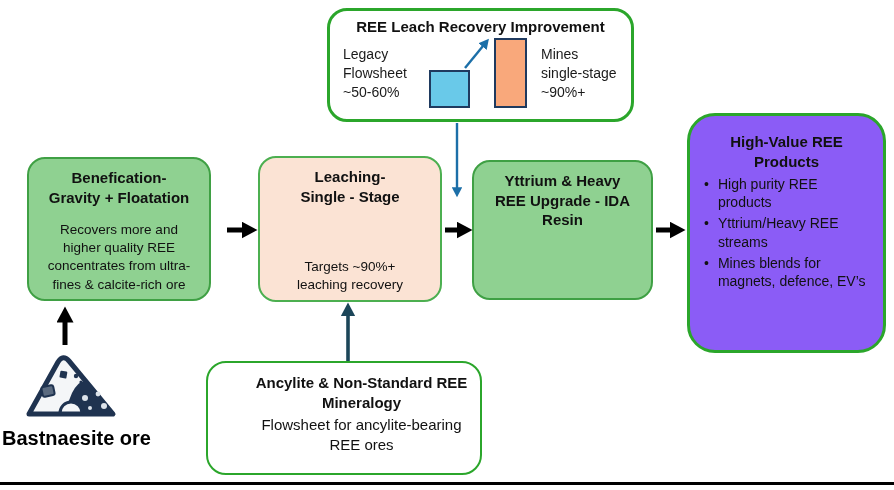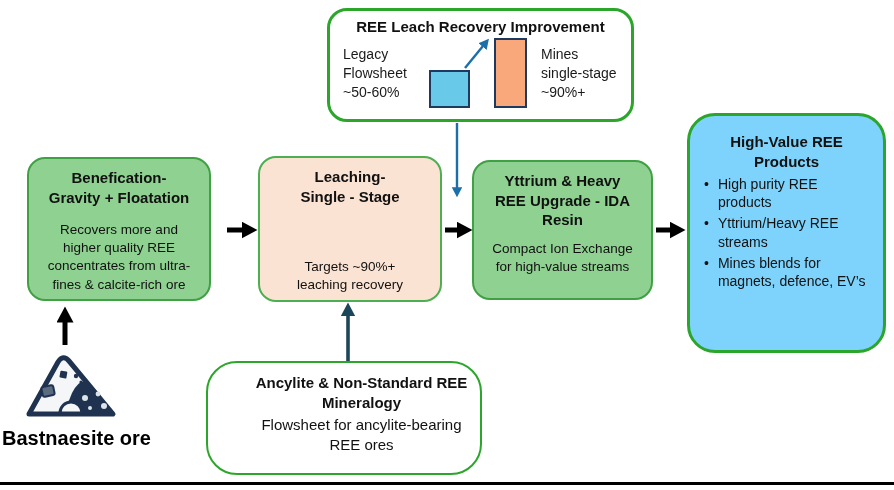--- a/index.html
+++ b/index.html
@@ -23,29 +23,29 @@
   .pbox .title { font-weight:bold; font-size:15px; line-height:1.3; margin-top:9px; }
   .pbox .body { font-size:13.5px; line-height:1.35; margin-top:14px; }
   .box-benefication { left:27px;  top:157px; width:184px; height:144px; background:#8FD191; border:2px solid #3FA044; }
   .box-leaching     { left:258px; top:156px; width:184px; height:146px; background:#FBE3D4; border:2px solid #4CAF50; }
   .box-leaching .body { margin-top:52px; }
   .box-yttrium      { left:472px; top:160px; width:181px; height:140px; background:#8FD191; border:2px solid #3FA044; }
   .box-yttrium .body { margin-top:10px; }
 
   
   .products-box { position:absolute; left:687px; top:113px; width:199px; height:240px;
-    background:#7dd3fc; border:3px solid #2BA62B; border-radius:28px; color:#111; }
+    background:#8b5cf6; border:3px solid #2BA62B; border-radius:28px; color:#111; }
   .products-box .title { font-weight:bold; font-size:15px; line-height:1.3; text-align:center; margin-top:16px; }
   .products-box ul { list-style:none; margin-top:4px; padding:0 10px 0 14px; }
   .products-box li { font-size:14px; line-height:1.3; display:flex; gap:9px; margin-top:3px; }
   .products-box li .dot { flex:0 0 auto; }
 
   
   .ancylite-box { position:absolute; left:206px; top:361px; width:276px; height:114px;
-    background:#ffffff; border:2.5px solid #2BA62B; border-radius:31px; text-align:center; color:#111;padding-left:35px; }
+    background:#ffffff; border:2.5px solid #2BA62B; border-radius:20px; text-align:center; color:#111;padding-left:35px; }
   .ancylite-box .title { font-weight:bold; font-size:15px; line-height:1.35; margin-top:10px; }
   .ancylite-box .body { font-size:15px; line-height:1.35; margin-top:1px; }
 
   
   .ore-icon { position:absolute; left:22px; top:346px; }
   .ore-label { position:absolute; left:2px; top:427px; font-size:20px; font-weight:bold; color:#000; }
 
   
   .connectors { position:absolute; left:0; top:0; width:894px; height:490px; pointer-events:none; }
 
@@ -81,22 +81,20 @@
     <div class="title prewrap">Leaching-
 Single - Stage</div>
     <div class="body prewrap">Targets ~90%+
 leaching recovery</div>
   </div>
 
   <div class="pbox box-yttrium">
     <div class="title prewrap">Yttrium &amp; Heavy
 REE Upgrade - IDA
 Resin</div>
-    <div class="body prewrap">Compact Ion Exchange
-for high-value streams</div>
   </div>
 
   <div class="products-box">
     <div class="title prewrap">High-Value REE
 Products</div>
     <ul>
       <li>
         <span class="dot">•</span>
         <span>High purity REE products</span>
       </li>

